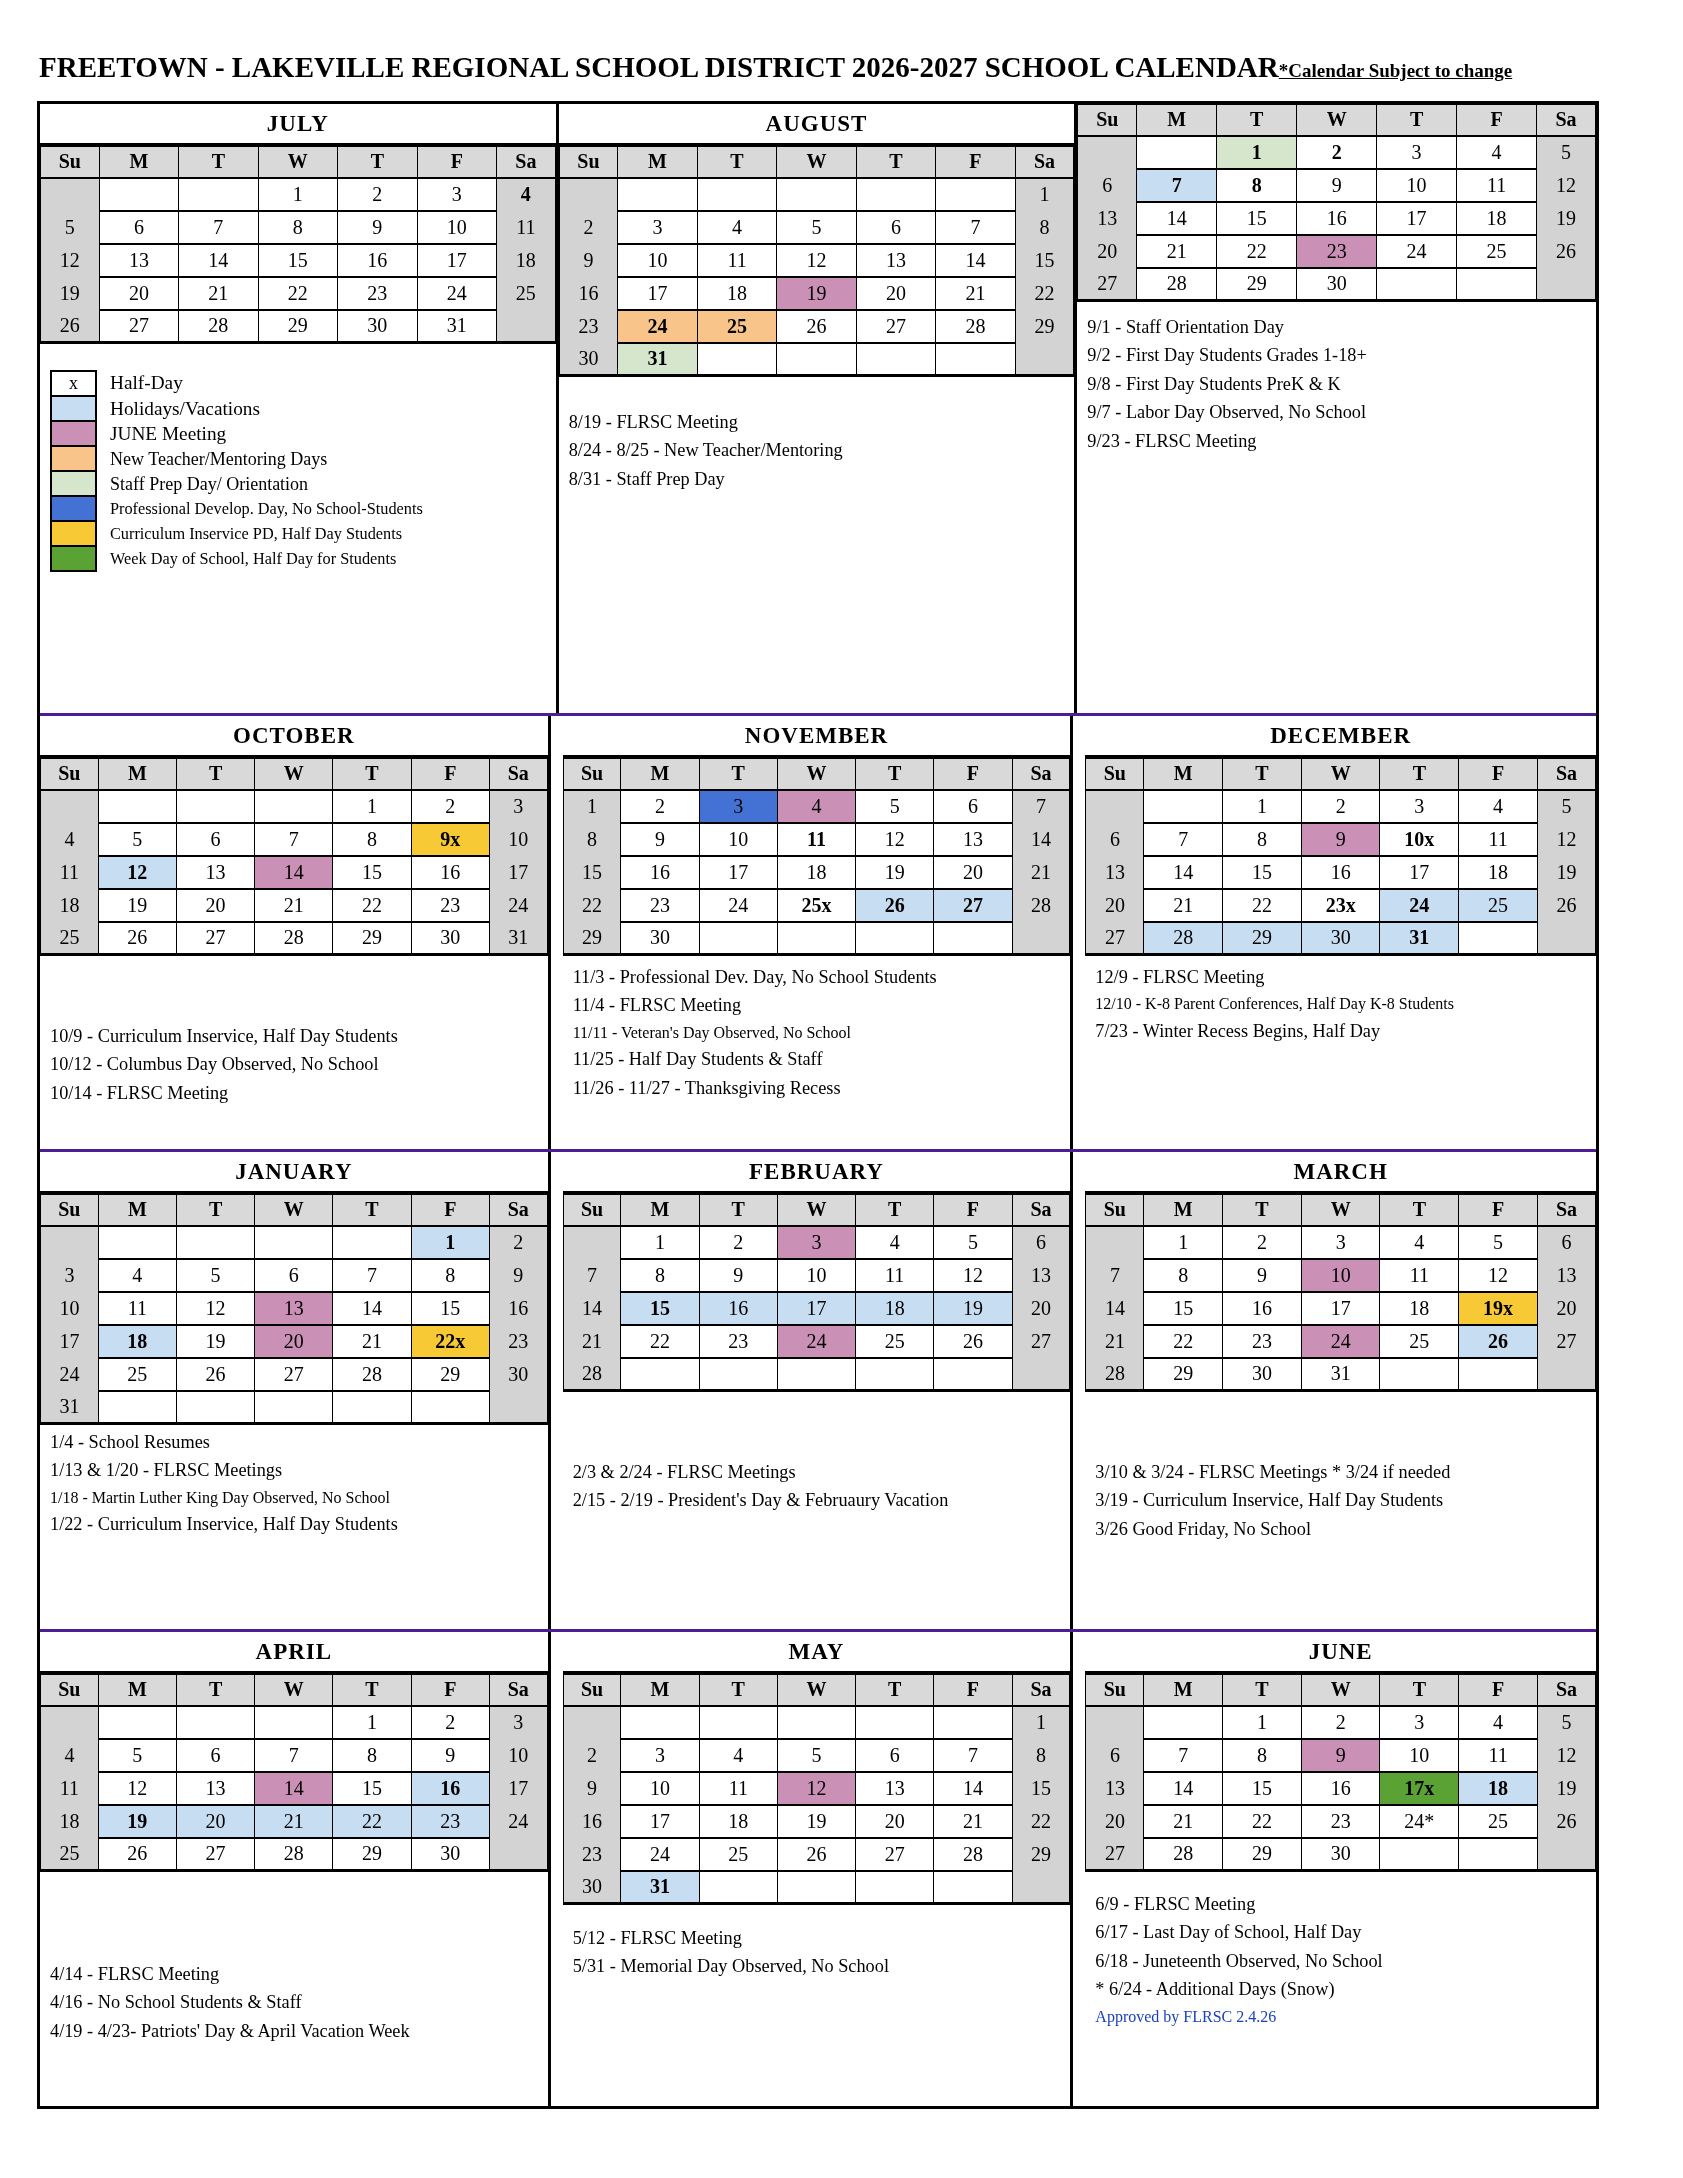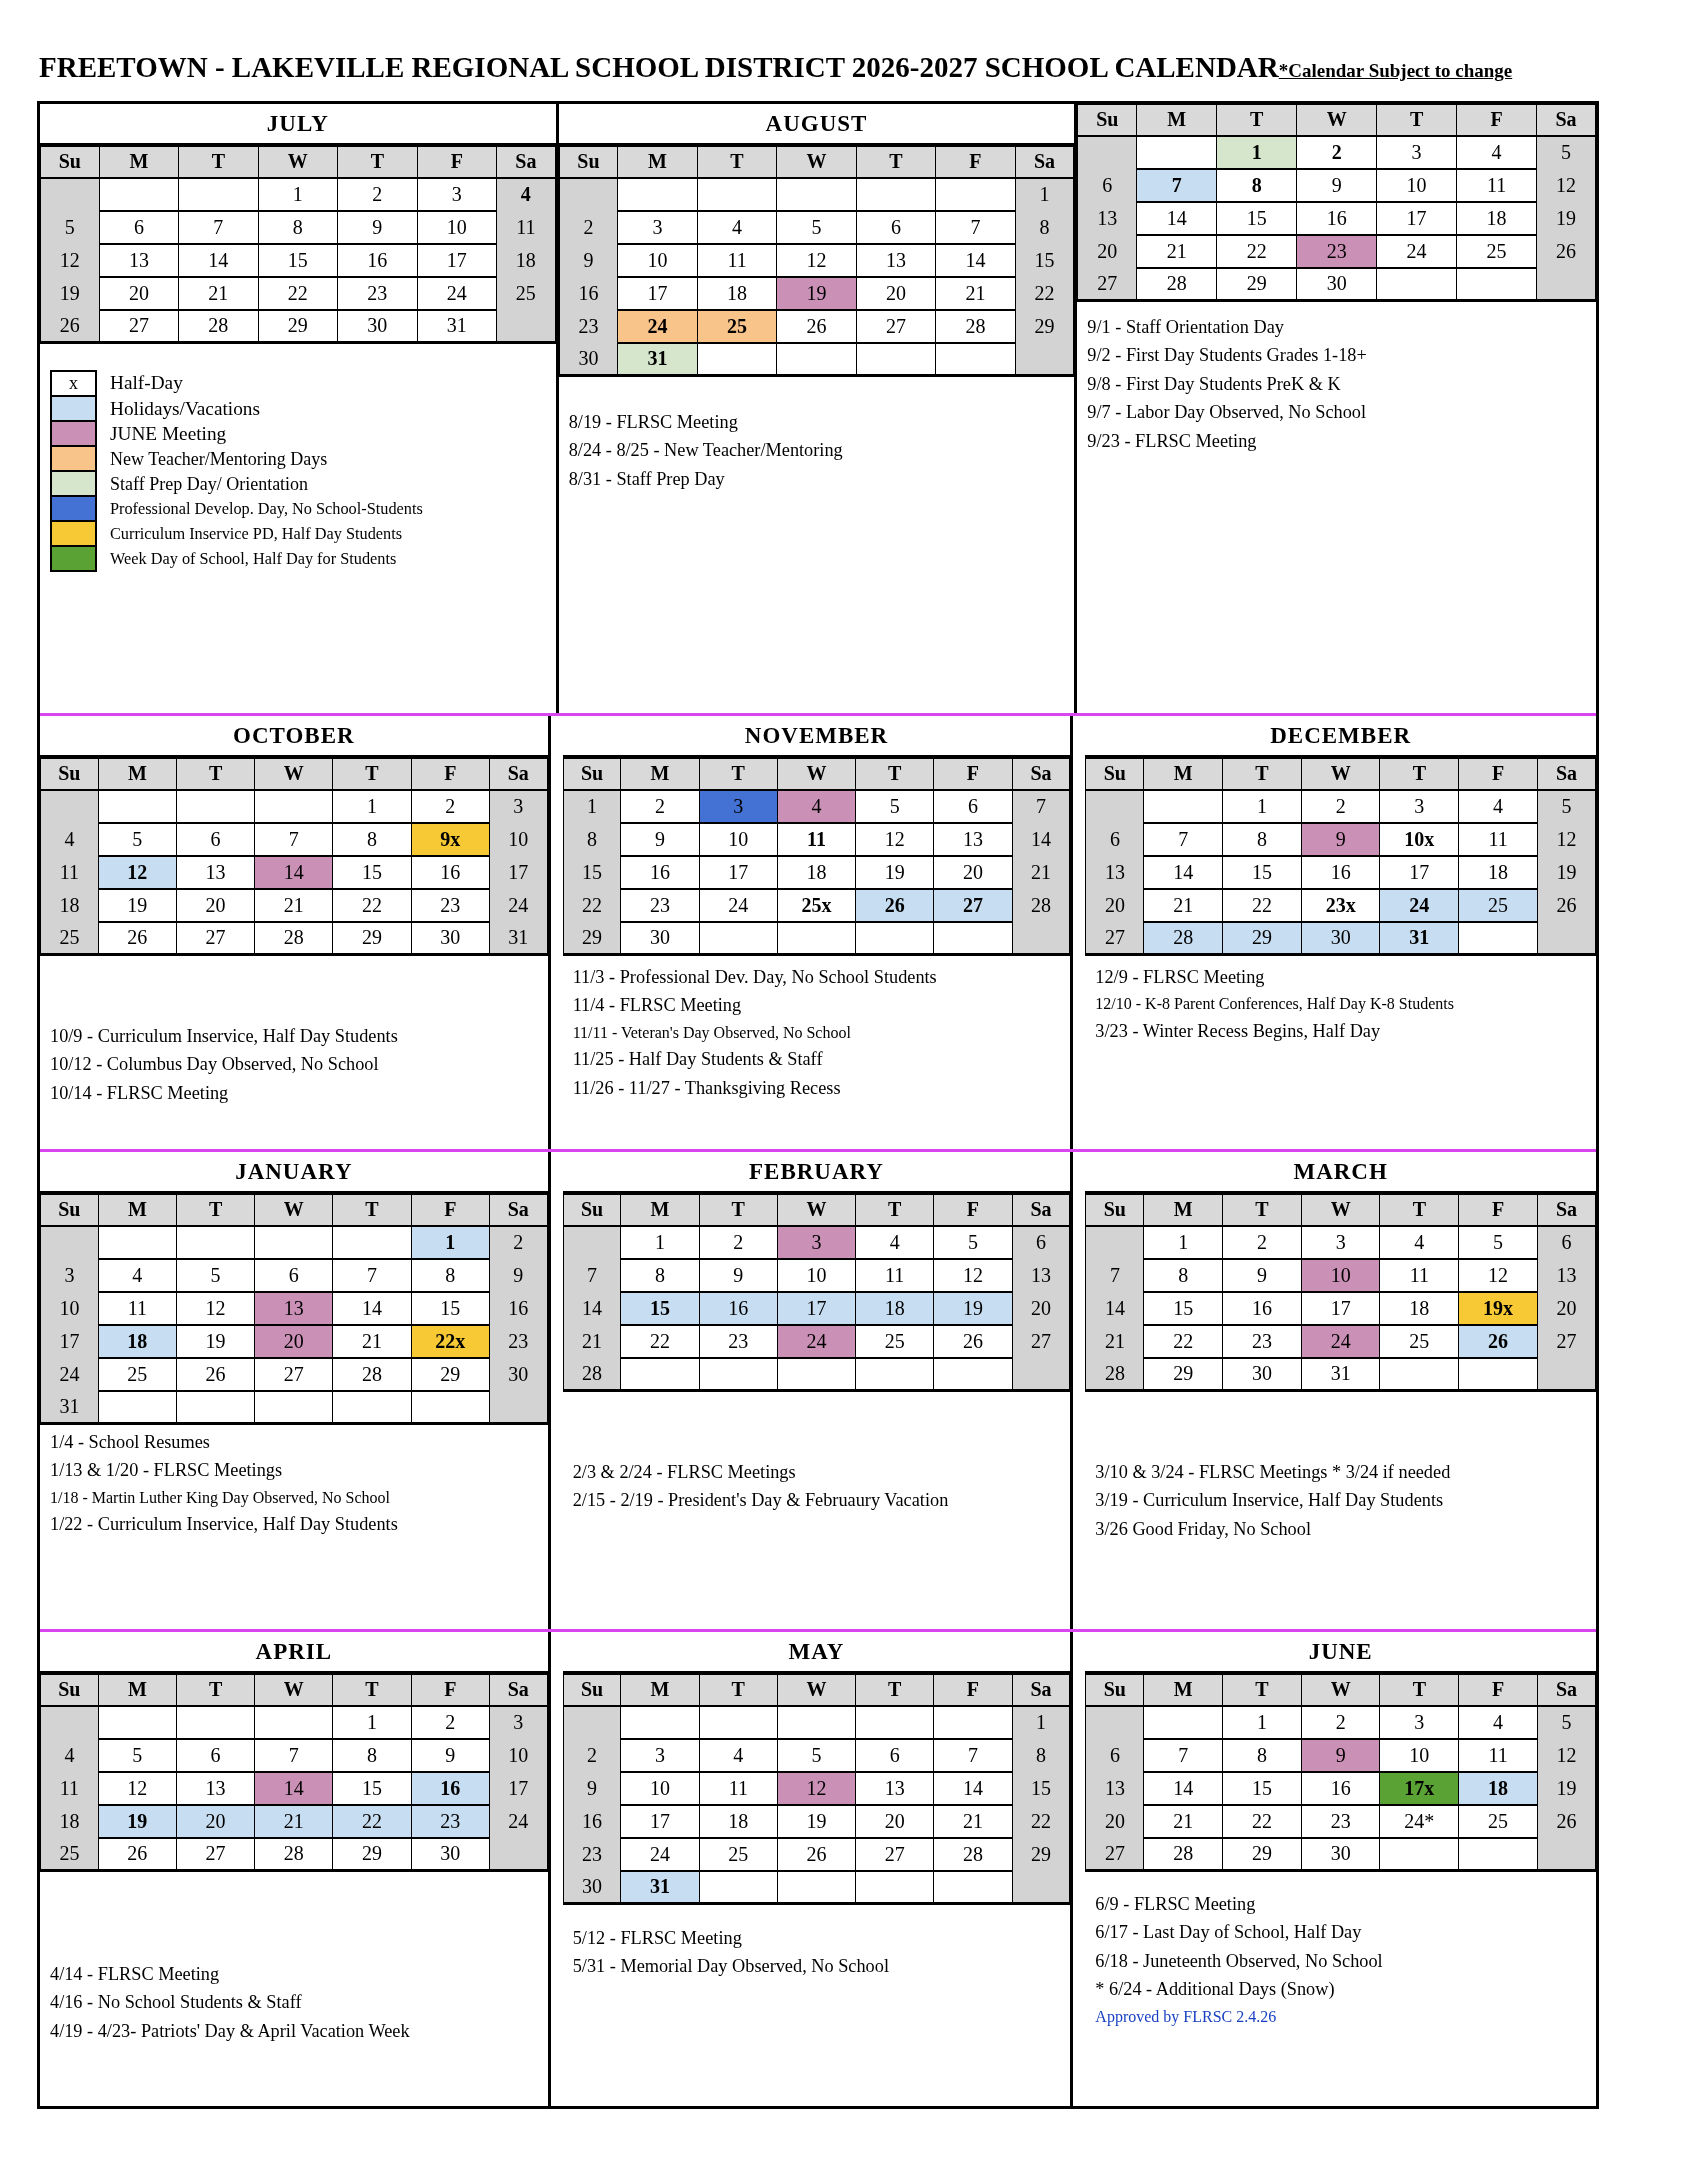--- a/index.html
+++ b/index.html
@@ -7,21 +7,21 @@
   body {
     width:1683px; height:2178px; background:#ffffff;
     font-family:"Liberation Serif", serif; color:#000;
     position:relative; overflow:hidden;
   }
   .page { position:absolute; left:37px; top:51px; width:1562px; }
   .doc-title { font-size:29px; font-weight:bold; margin:0 0 0 2px; white-space:nowrap; }
   .doc-title .suffix { font-size:19px; font-weight:bold;text-decoration:underline; }
   .calwrap { margin-top:17px; border:3px solid #000; }
   .quarter { display:grid; grid-template-columns:1fr 1fr 1fr; }
-  .quarter.qb { border-top:3px solid #d946ef;gap:12px; }
+  .quarter.qb { border-top:3px solid #4c1d95;gap:12px; }
   .month { display:flex; flex-direction:column; min-width:0; }
   .month:not(:last-child) { border-right:3px solid #000; }
   .mtitle {
     height:42px; line-height:40px; text-align:center; font-weight:bold;
     font-size:23px; letter-spacing:1px; border-bottom:3px solid #000;
   }
   table.cal { border-collapse:collapse; width:100%; table-layout:fixed; border-bottom:3px solid #000; }
   .cal th {
     height:31px; border:1px solid #000; border-bottom:2px solid #000;
     font-size:20px; font-weight:bold; text-align:center; padding:0;
@@ -496,21 +496,21 @@
                 <td style="background: rgb(199, 221, 242);">30</td>
                 <td class="b" style="background: rgb(199, 221, 242);">31</td>
                 <td></td>
                 <td class="we" style="background: rgb(211, 211, 211);"></td>
               </tr>
             </tbody>
           </table>
           <div class="notes" style="padding-top: 10px;">
             <div class="note">12/9 - FLRSC Meeting</div>
             <div class="note small">12/10 - K-8 Parent Conferences, Half Day K-8 Students</div>
-            <div class="note">3/23 - Winter Recess Begins, Half Day</div>
+            <div class="note">7/23 - Winter Recess Begins, Half Day</div>
           </div>
         </div>
       </div>
       <div class="quarter qb" style="height: 480px;">
         <div class="month">
           <div class="mtitle">JANUARY</div>
           <table class="cal">
             <thead>
               <tr>
                 <th style="background: rgb(217, 217, 217);">Su</th>

